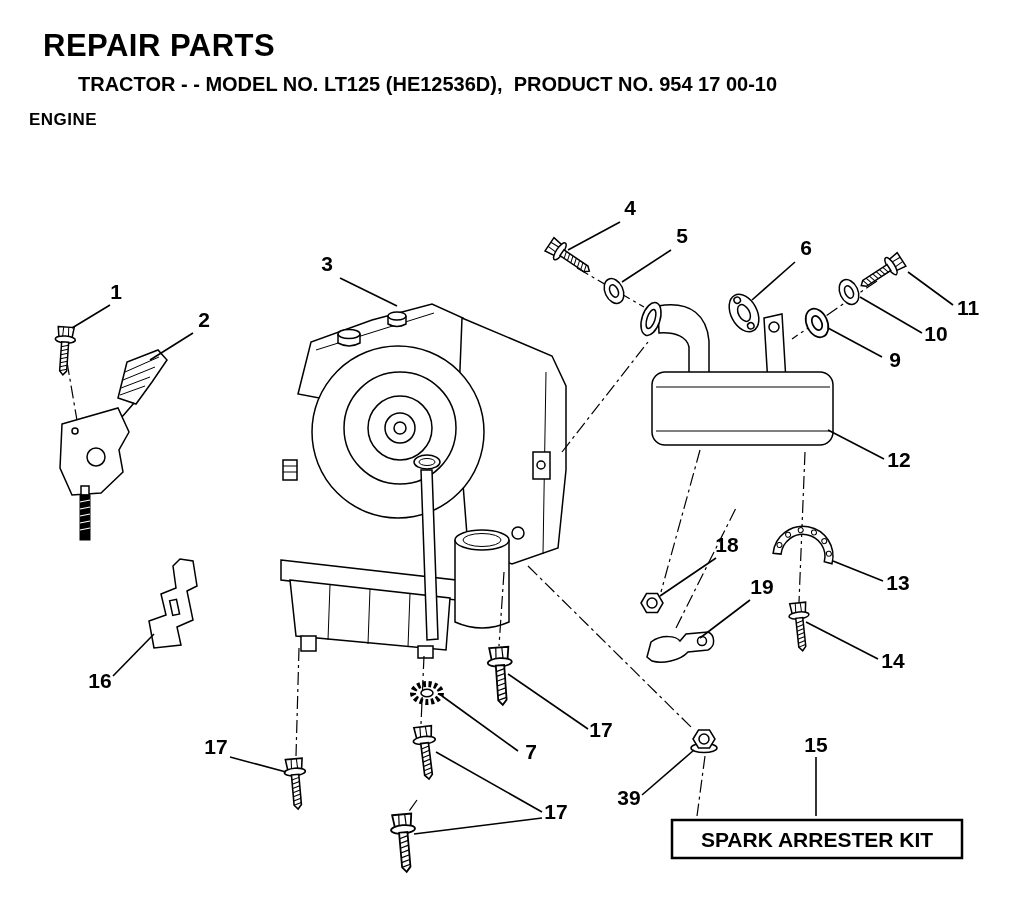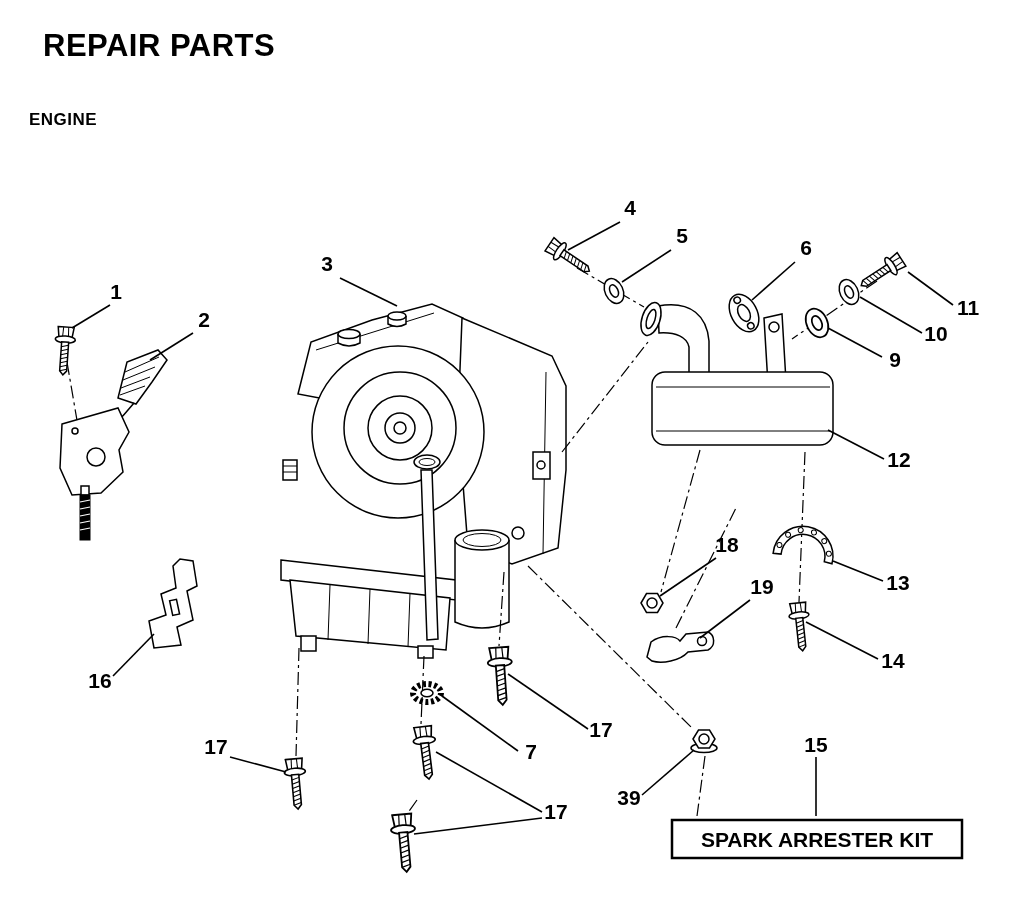--- a/index.html
+++ b/index.html
@@ -18,20 +18,21 @@
   .ld   { fill:none; stroke:#000; stroke-width:1.6; }
   .callout  { font-family:"Liberation Sans",sans-serif; font-size:21px; font-weight:bold; fill:#000; text-anchor:middle; }
   .boxlabel { font-family:"Liberation Sans",sans-serif; font-size:21px; font-weight:bold; fill:#000; text-anchor:middle; }
 </style>
 </head>
 <body>
 
 <div class="page">
 
   <div class="hdr-title">REPAIR PARTS</div>
+  <div class="hdr-sub">TRACTOR - - MODEL NO. LT125 (HE12536D),  PRODUCT NO. 954 17 00-10</div>
   <div class="hdr-sec">ENGINE</div>
 
   <svg class="diagram" width="1024" height="916" viewBox="0 0 1024 916" xmlns="http://www.w3.org/2000/svg">
 
     <defs>
       <g id="bolt-shape">
         <path class="w" d="M -8,-3 L 8,-3 L 6.5,8 L -6.5,8 Z"></path>
         <line class="thin" x1="-2.5" y1="-3" x2="-3" y2="8"></line>
         <line class="thin" x1="2.5" y1="-3" x2="3" y2="8"></line>
         <ellipse class="w" cx="0" cy="9.5" rx="10" ry="3.5"></ellipse>

